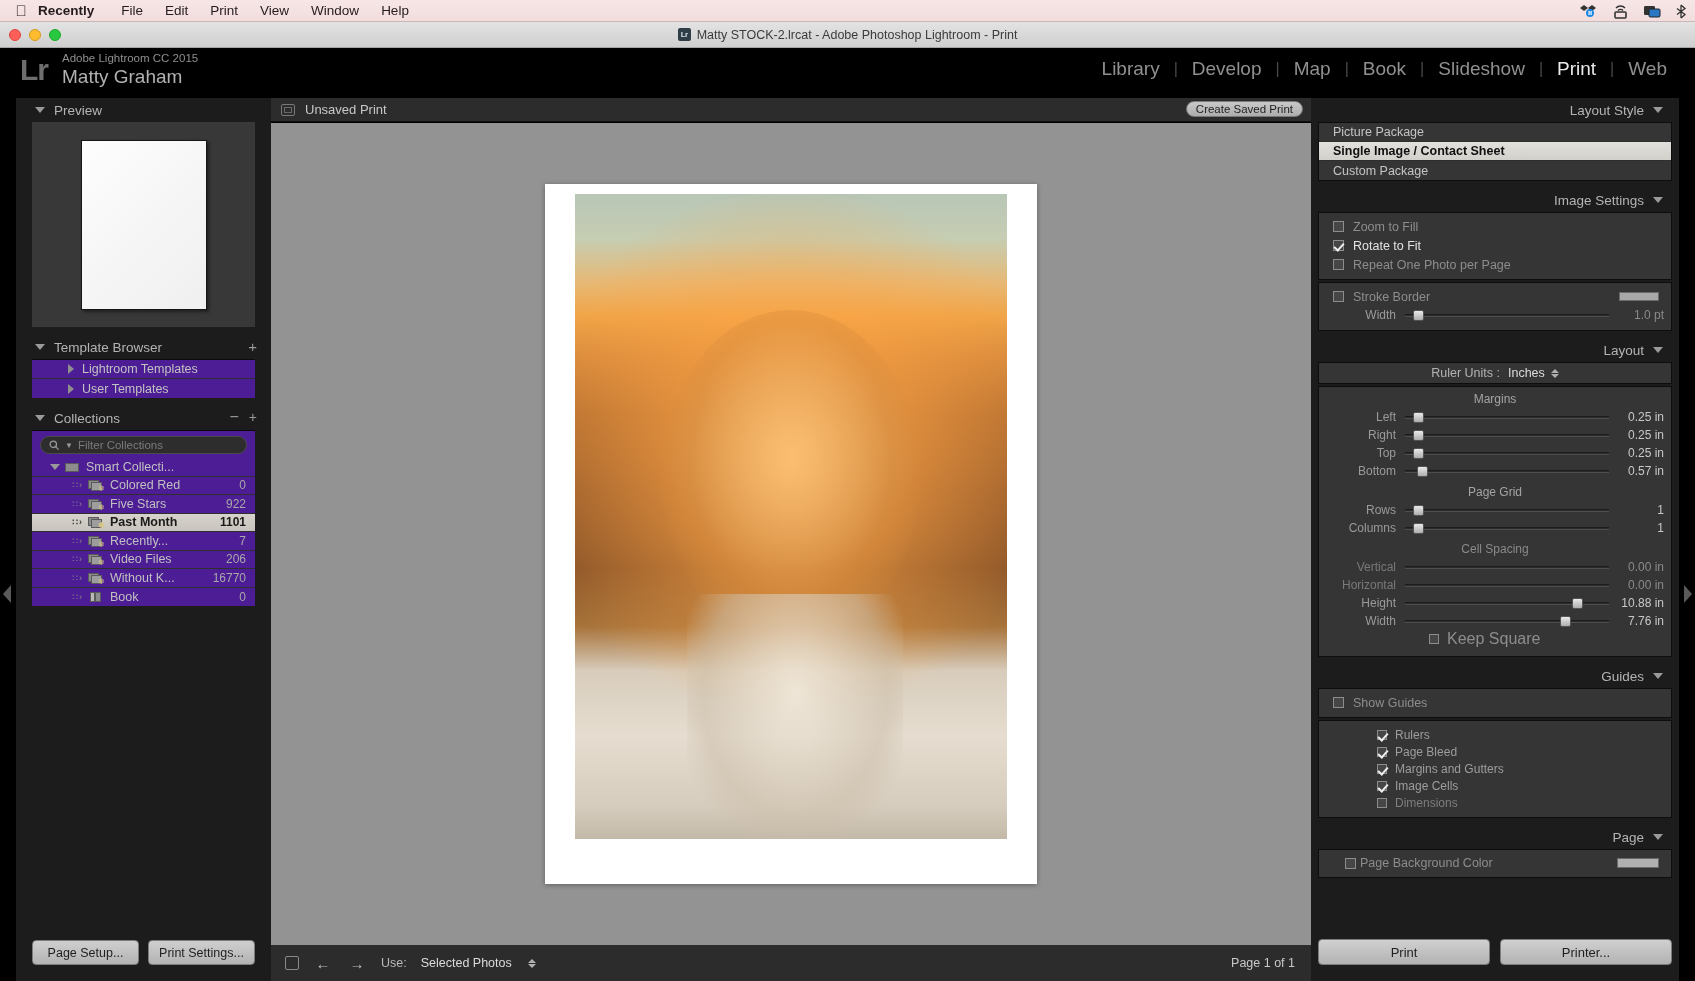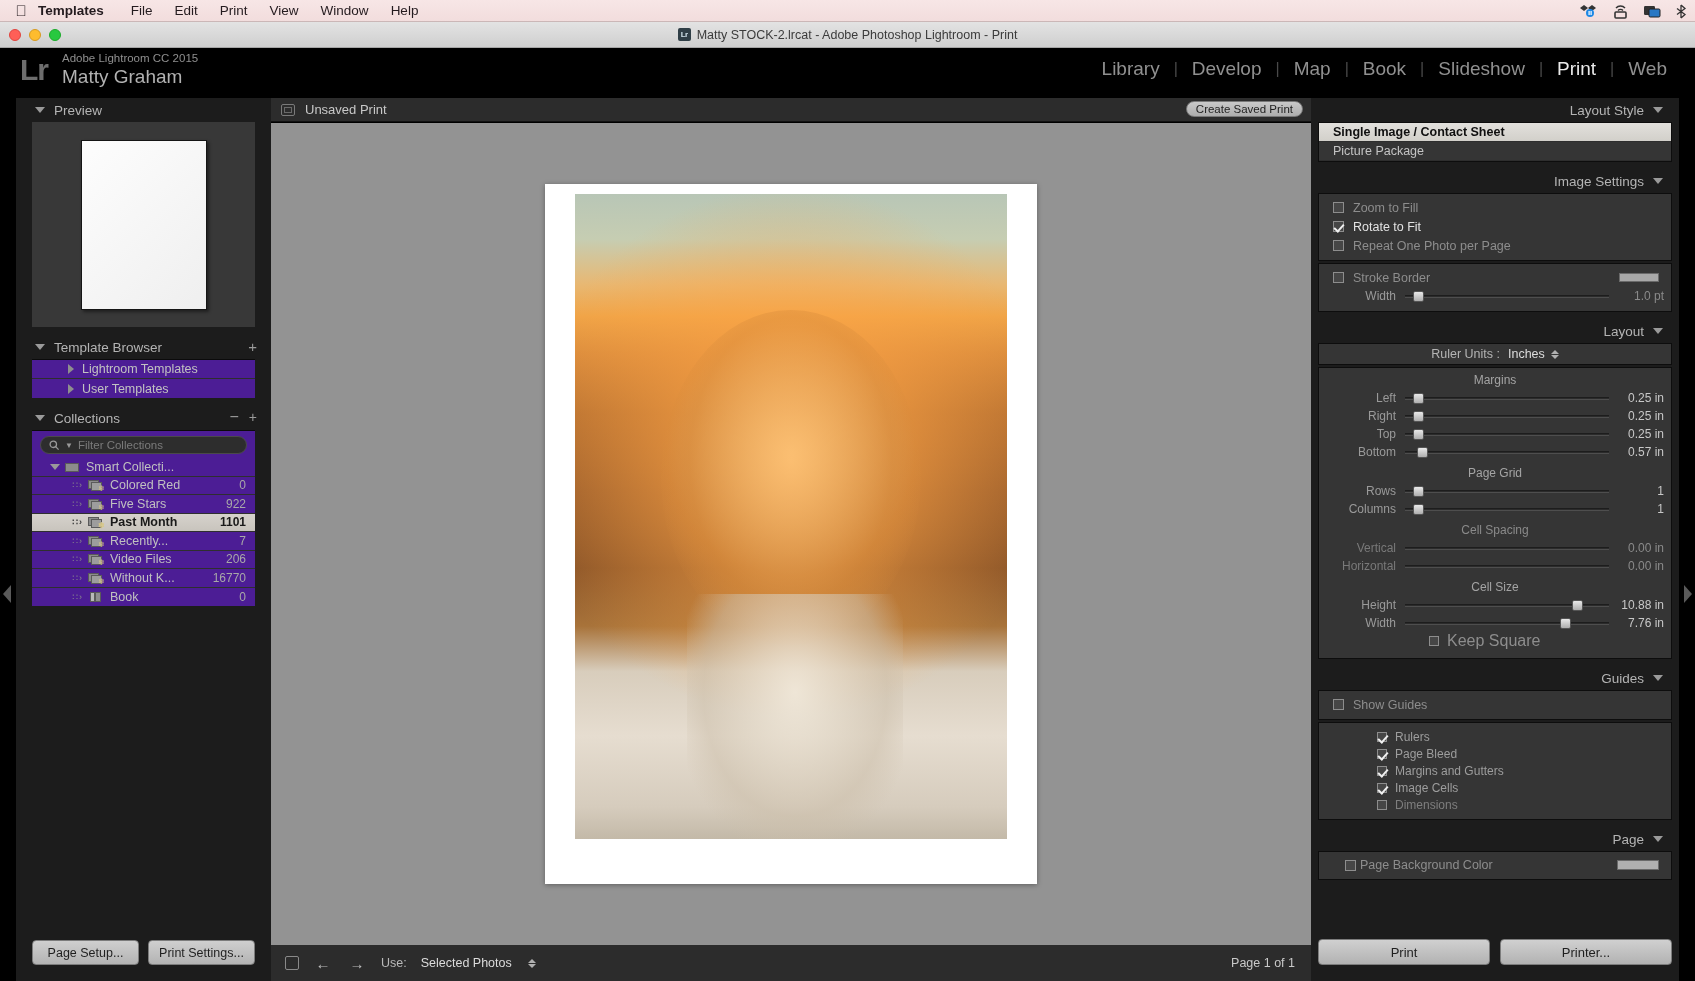--- a/index.html
+++ b/index.html
@@ -234,21 +234,21 @@
   .edge.top  { left:836px; top:47px; border-left:9px solid transparent;border-right:9px solid transparent;border-bottom:8px solid #4a4a4a;}
   .edge.bot  { left:836px; bottom:4px; border-left:9px solid transparent;border-right:9px solid transparent;border-top:8px solid #4a4a4a;}
 </style>
 </head>
 <body>
 
 <div class="app">
 
   <div class="macbar">
     <span class="apple-logo"></span>
-    <span class="mi bold">Templates</span>
+    <span class="mi bold">Recently</span>
     <span class="mi">File</span>
     <span class="mi">Edit</span>
     <span class="mi">Print</span>
     <span class="mi">View</span>
     <span class="mi">Window</span>
     <span class="mi">Help</span>
     <div class="macbar-right">
       <svg class="sicon" width="20" height="14" viewBox="0 0 20 14">
         <path d="M2 4 L6 1 L10 4 L6 7 Z" fill="#333"></path>
           <path d="M10 4 L14 1 L18 4 L14 7 Z" fill="#333"></path>
@@ -490,22 +490,23 @@
     </div>
 
     <div class="rightpanel">
       <div class="rp-scroll">
 
         <div class="rp-head">
           <span>Layout Style</span>
           <span class="tri"></span>
         </div>
         <div class="rp-body">
+          <div class="ls-item">Picture Package</div>
           <div class="ls-item sel">Single Image / Contact Sheet</div>
-          <div class="ls-item">Picture Package</div>
+          <div class="ls-item" style="border-bottom:none">Custom Package</div>
         </div>
 
         <div class="rp-head" style="margin-top:7px">
           <span>Image Settings</span>
           <span class="tri"></span>
         </div>
         <div class="rp-body" style="padding:4px 0 5px 0">
           <div class="chk-row">
             <span class="cbx"></span>
             <span class="lbl">Zoom to Fill</span>
@@ -602,21 +603,20 @@
             <span class="slbl" style="color:#797979">Vertical</span>
             <span class="strack"></span>
             <span class="sval dim">0.00 in</span>
           </div>
           <div class="srow">
             <span class="slbl" style="color:#797979">Horizontal</span>
             <span class="strack"></span>
             <span class="sval dim">0.00 in</span>
           </div>
 
-          <div class="sec-title">Cell Size</div>
           <div class="srow">
             <span class="slbl">Height</span>
             <span class="strack">
                 <span class="sknob" style="left:82%"></span>
               </span>
             <span class="sval">10.88 in</span>
           </div>
           <div class="srow">
             <span class="slbl">Width</span>
             <span class="strack">

